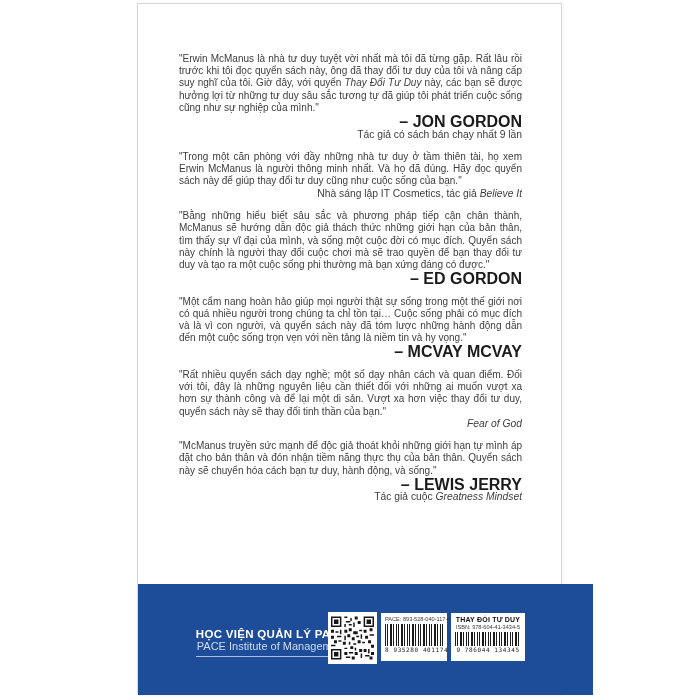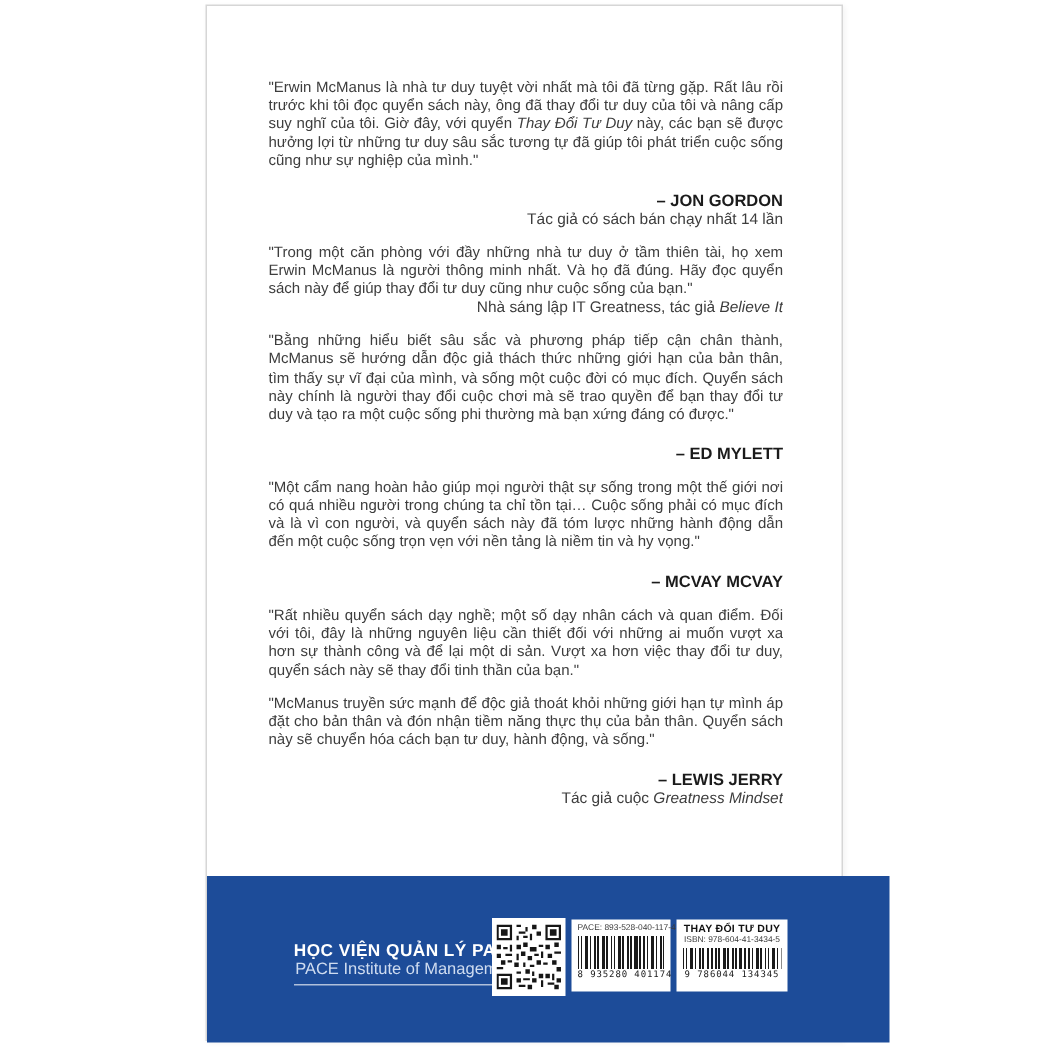--- a/index.html
+++ b/index.html
@@ -15,21 +15,21 @@
   .content{
     position:absolute;left:41px;top:49px;width:343px;height:520px;overflow:hidden;
   }
   .quote-block{margin-bottom:10px;}
   .quote{
     margin:0;font-size:10px;line-height:12.2px;color:#3d3d3d;
     text-align:justify;letter-spacing:0;
   }
   .quote .it{font-style:italic;}
   .author{
-    margin-top:14px;font-size:11px;line-height:12.5px;font-weight:bold;
+    margin-top:2px;font-size:16px;line-height:12.5px;font-weight:bold;
     color:#1b1b1b;text-align:right;
   }
   .credit{
     font-size:10.3px;line-height:12.5px;color:#3d3d3d;text-align:right;
   }
   .credit .it{font-style:italic;text-align:center;}
   .band{
     position:absolute;left:0;top:580px;width:100%;height:111px;background:#1d4c99;padding-left:32px;
   }
   .publisher{
@@ -73,40 +73,41 @@
 </style>
 </head>
 <body>
 
 <div class="book">
   <div class="content">
 
     <div class="quote-block">
       <p class="quote"><span>"Erwin McManus là nhà tư duy tuyệt vời nhất mà tôi đã từng gặp. Rất lâu rồi trước khi tôi đọc quyển sách này, ông đã thay đổi tư duy của tôi và nâng cấp suy nghĩ của tôi. Giờ đây, với quyển </span><span class="it">Thay Đổi Tư Duy</span><span> này, các bạn sẽ được hưởng lợi từ những tư duy sâu sắc tương tự đã giúp tôi phát triển cuộc sống cũng như sự nghiệp của mình."</span></p>
       <div class="author">– JON GORDON</div>
-      <div class="credit"><span>Tác giả có sách bán chạy nhất 14 lần</span><span class="it"></span></div>
+      <div class="credit"><span>Tác giả có sách bán chạy nhất 9 lần</span><span class="it"></span></div>
     </div>
 
     <div class="quote-block">
       <p class="quote"><span>"Trong một căn phòng với đầy những nhà tư duy ở tầm thiên tài, họ xem Erwin McManus là người thông minh nhất. Và họ đã đúng. Hãy đọc quyển sách này để giúp thay đổi tư duy cũng như cuộc sống của bạn."</span><span class="it"></span><span></span></p>
-      <div class="credit"><span>Nhà sáng lập IT Greatness, tác giả </span><span class="it">Believe It</span></div>
+      <div class="credit"><span>Nhà sáng lập IT Cosmetics, tác giả </span><span class="it">Believe It</span></div>
     </div>
 
     <div class="quote-block">
       <p class="quote"><span>"Bằng những hiểu biết sâu sắc và phương pháp tiếp cận chân thành, McManus sẽ hướng dẫn độc giả thách thức những giới hạn của bản thân, tìm thấy sự vĩ đại của mình, và sống một cuộc đời có mục đích. Quyển sách này chính là người thay đổi cuộc chơi mà sẽ trao quyền để bạn thay đổi tư duy và tạo ra một cuộc sống phi thường mà bạn xứng đáng có được."</span><span class="it"></span><span></span></p>
-      <div class="author">– ED MYLETT</div>
+      <div class="author">– ED GORDON</div>
     </div>
 
     <div class="quote-block">
       <p class="quote"><span>"Một cẩm nang hoàn hảo giúp mọi người thật sự sống trong một thế giới nơi có quá nhiều người trong chúng ta chỉ tồn tại… Cuộc sống phải có mục đích và là vì con người, và quyển sách này đã tóm lược những hành động dẫn đến một cuộc sống trọn vẹn với nền tảng là niềm tin và hy vọng."</span><span class="it"></span><span></span></p>
       <div class="author">– MCVAY MCVAY</div>
     </div>
 
     <div class="quote-block">
       <p class="quote"><span>"Rất nhiều quyển sách dạy nghề; một số dạy nhân cách và quan điểm. Đối với tôi, đây là những nguyên liệu cần thiết đối với những ai muốn vượt xa hơn sự thành công và để lại một di sản. Vượt xa hơn việc thay đổi tư duy, quyển sách này sẽ thay đổi tinh thần của bạn."</span><span class="it"></span><span></span></p>
+      <div class="credit"><span></span><span class="it">Fear of God</span></div>
     </div>
 
     <div class="quote-block">
       <p class="quote"><span>"McManus truyền sức mạnh để độc giả thoát khỏi những giới hạn tự mình áp đặt cho bản thân và đón nhận tiềm năng thực thụ của bản thân. Quyển sách này sẽ chuyển hóa cách bạn tư duy, hành động, và sống."</span><span class="it"></span><span></span></p>
       <div class="author">– LEWIS JERRY</div>
       <div class="credit"><span>Tác giả cuộc </span><span class="it">Greatness Mindset</span></div>
     </div>
 
   </div>
 

